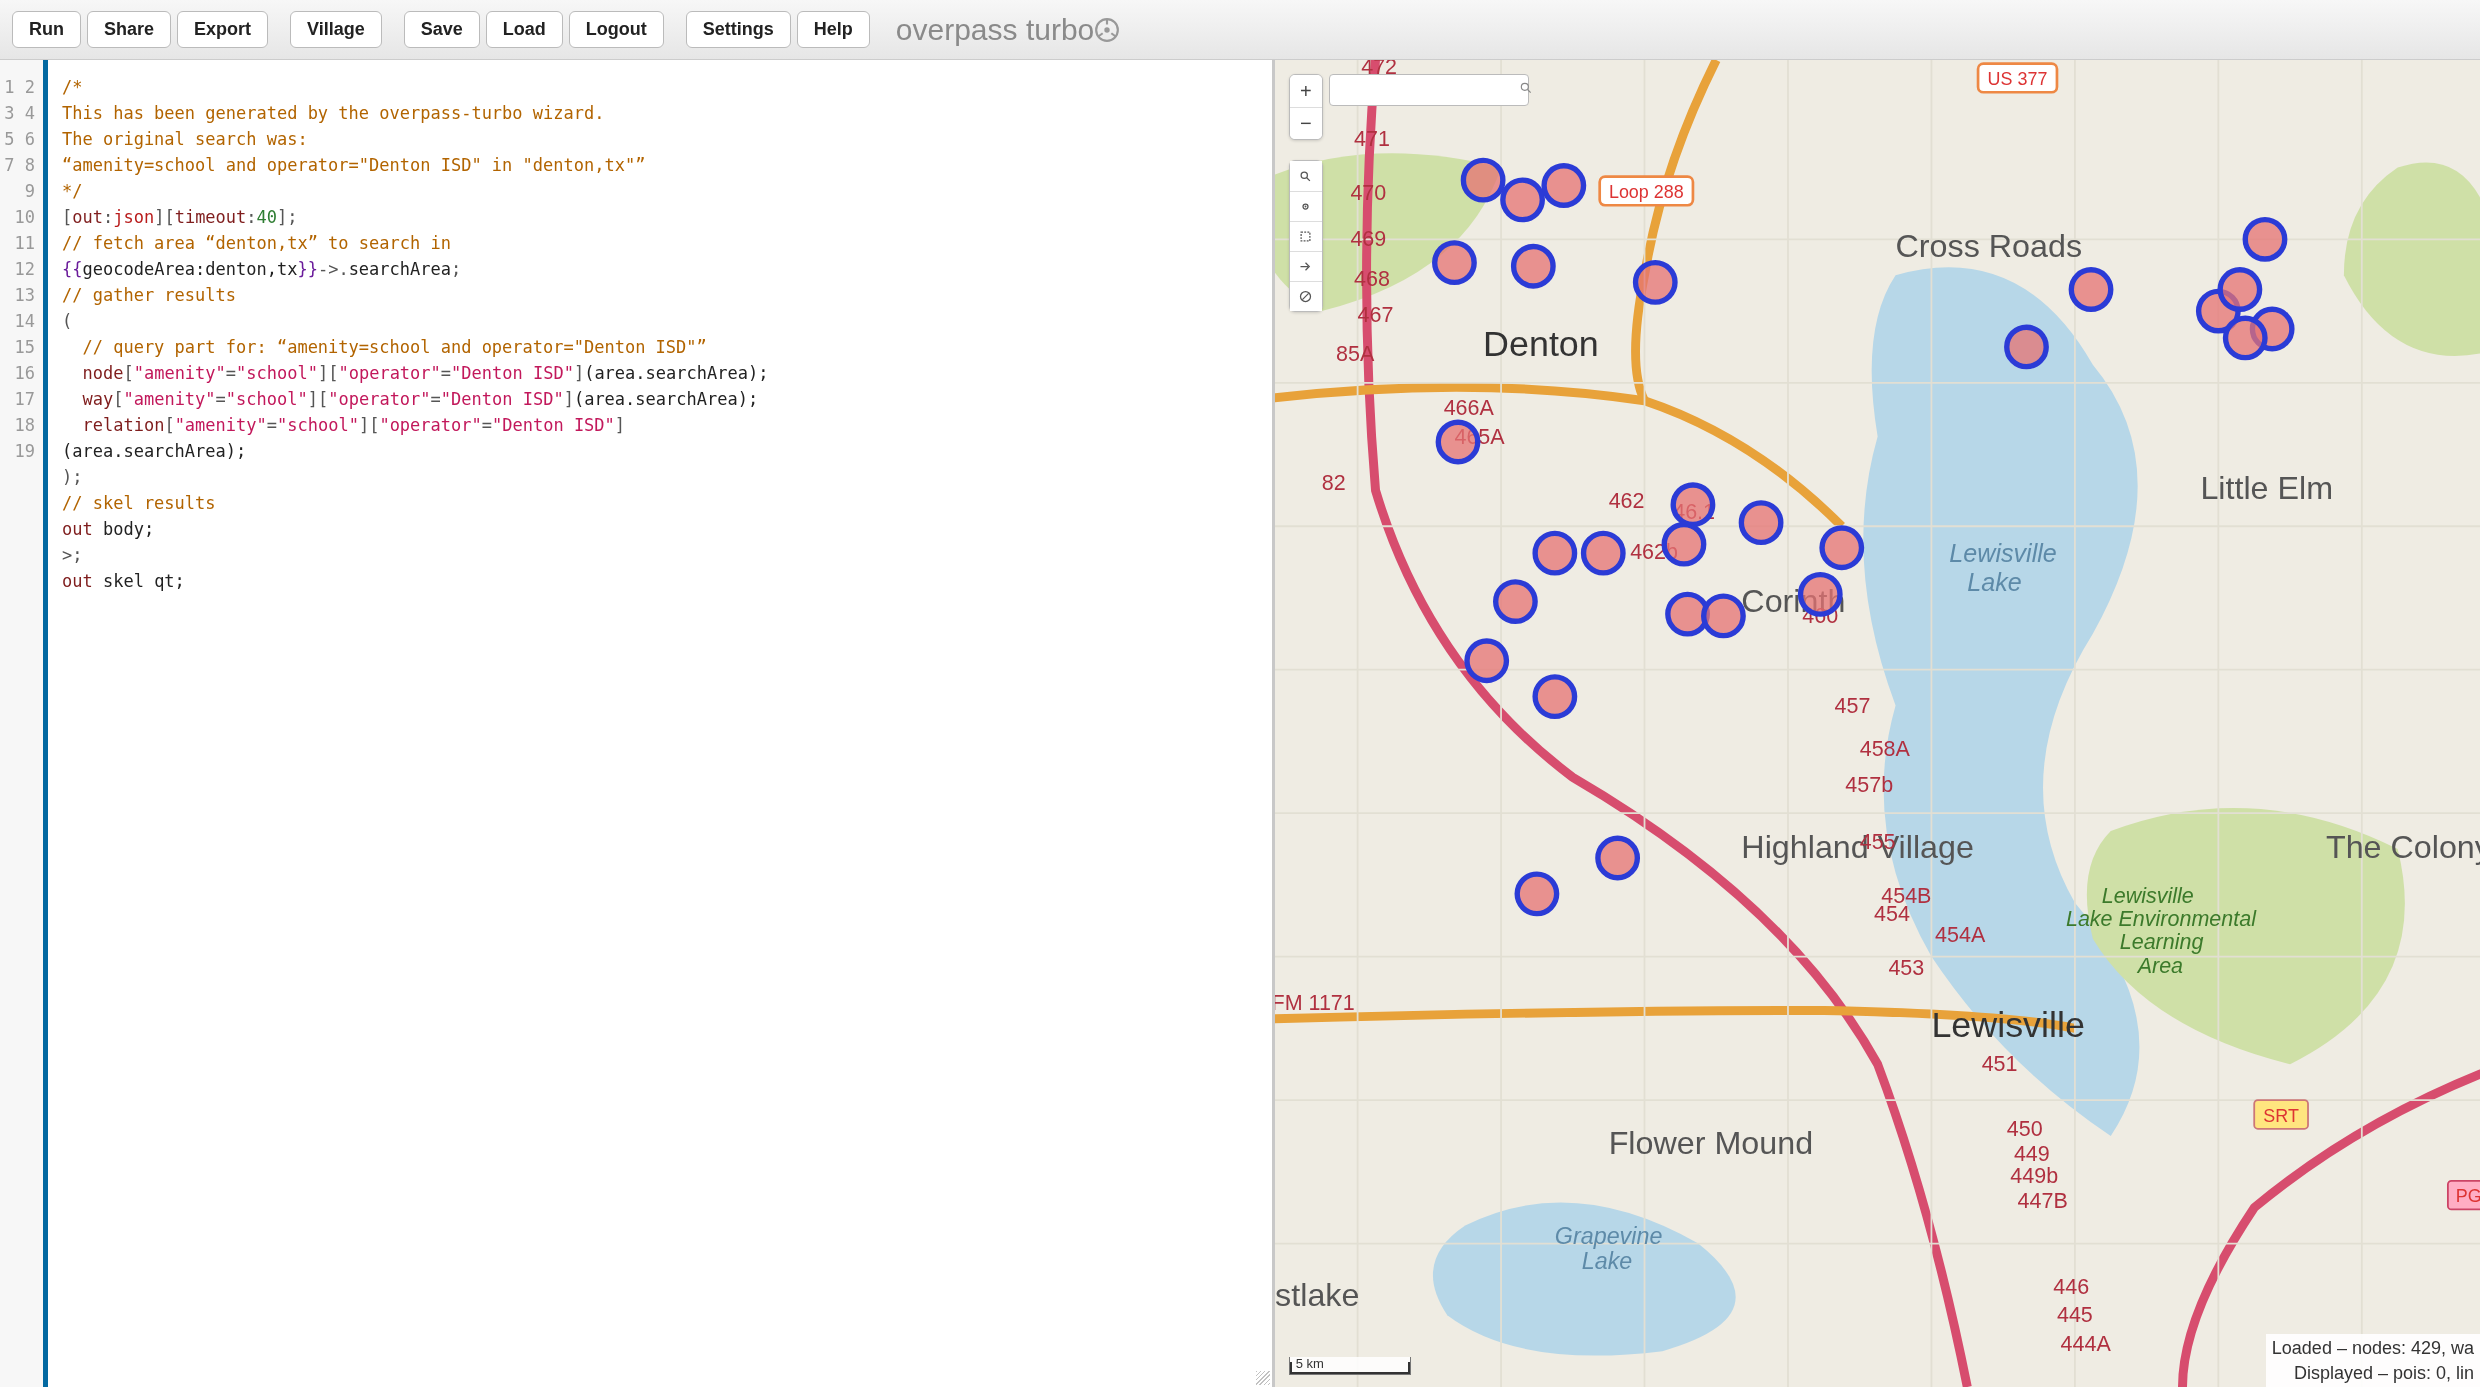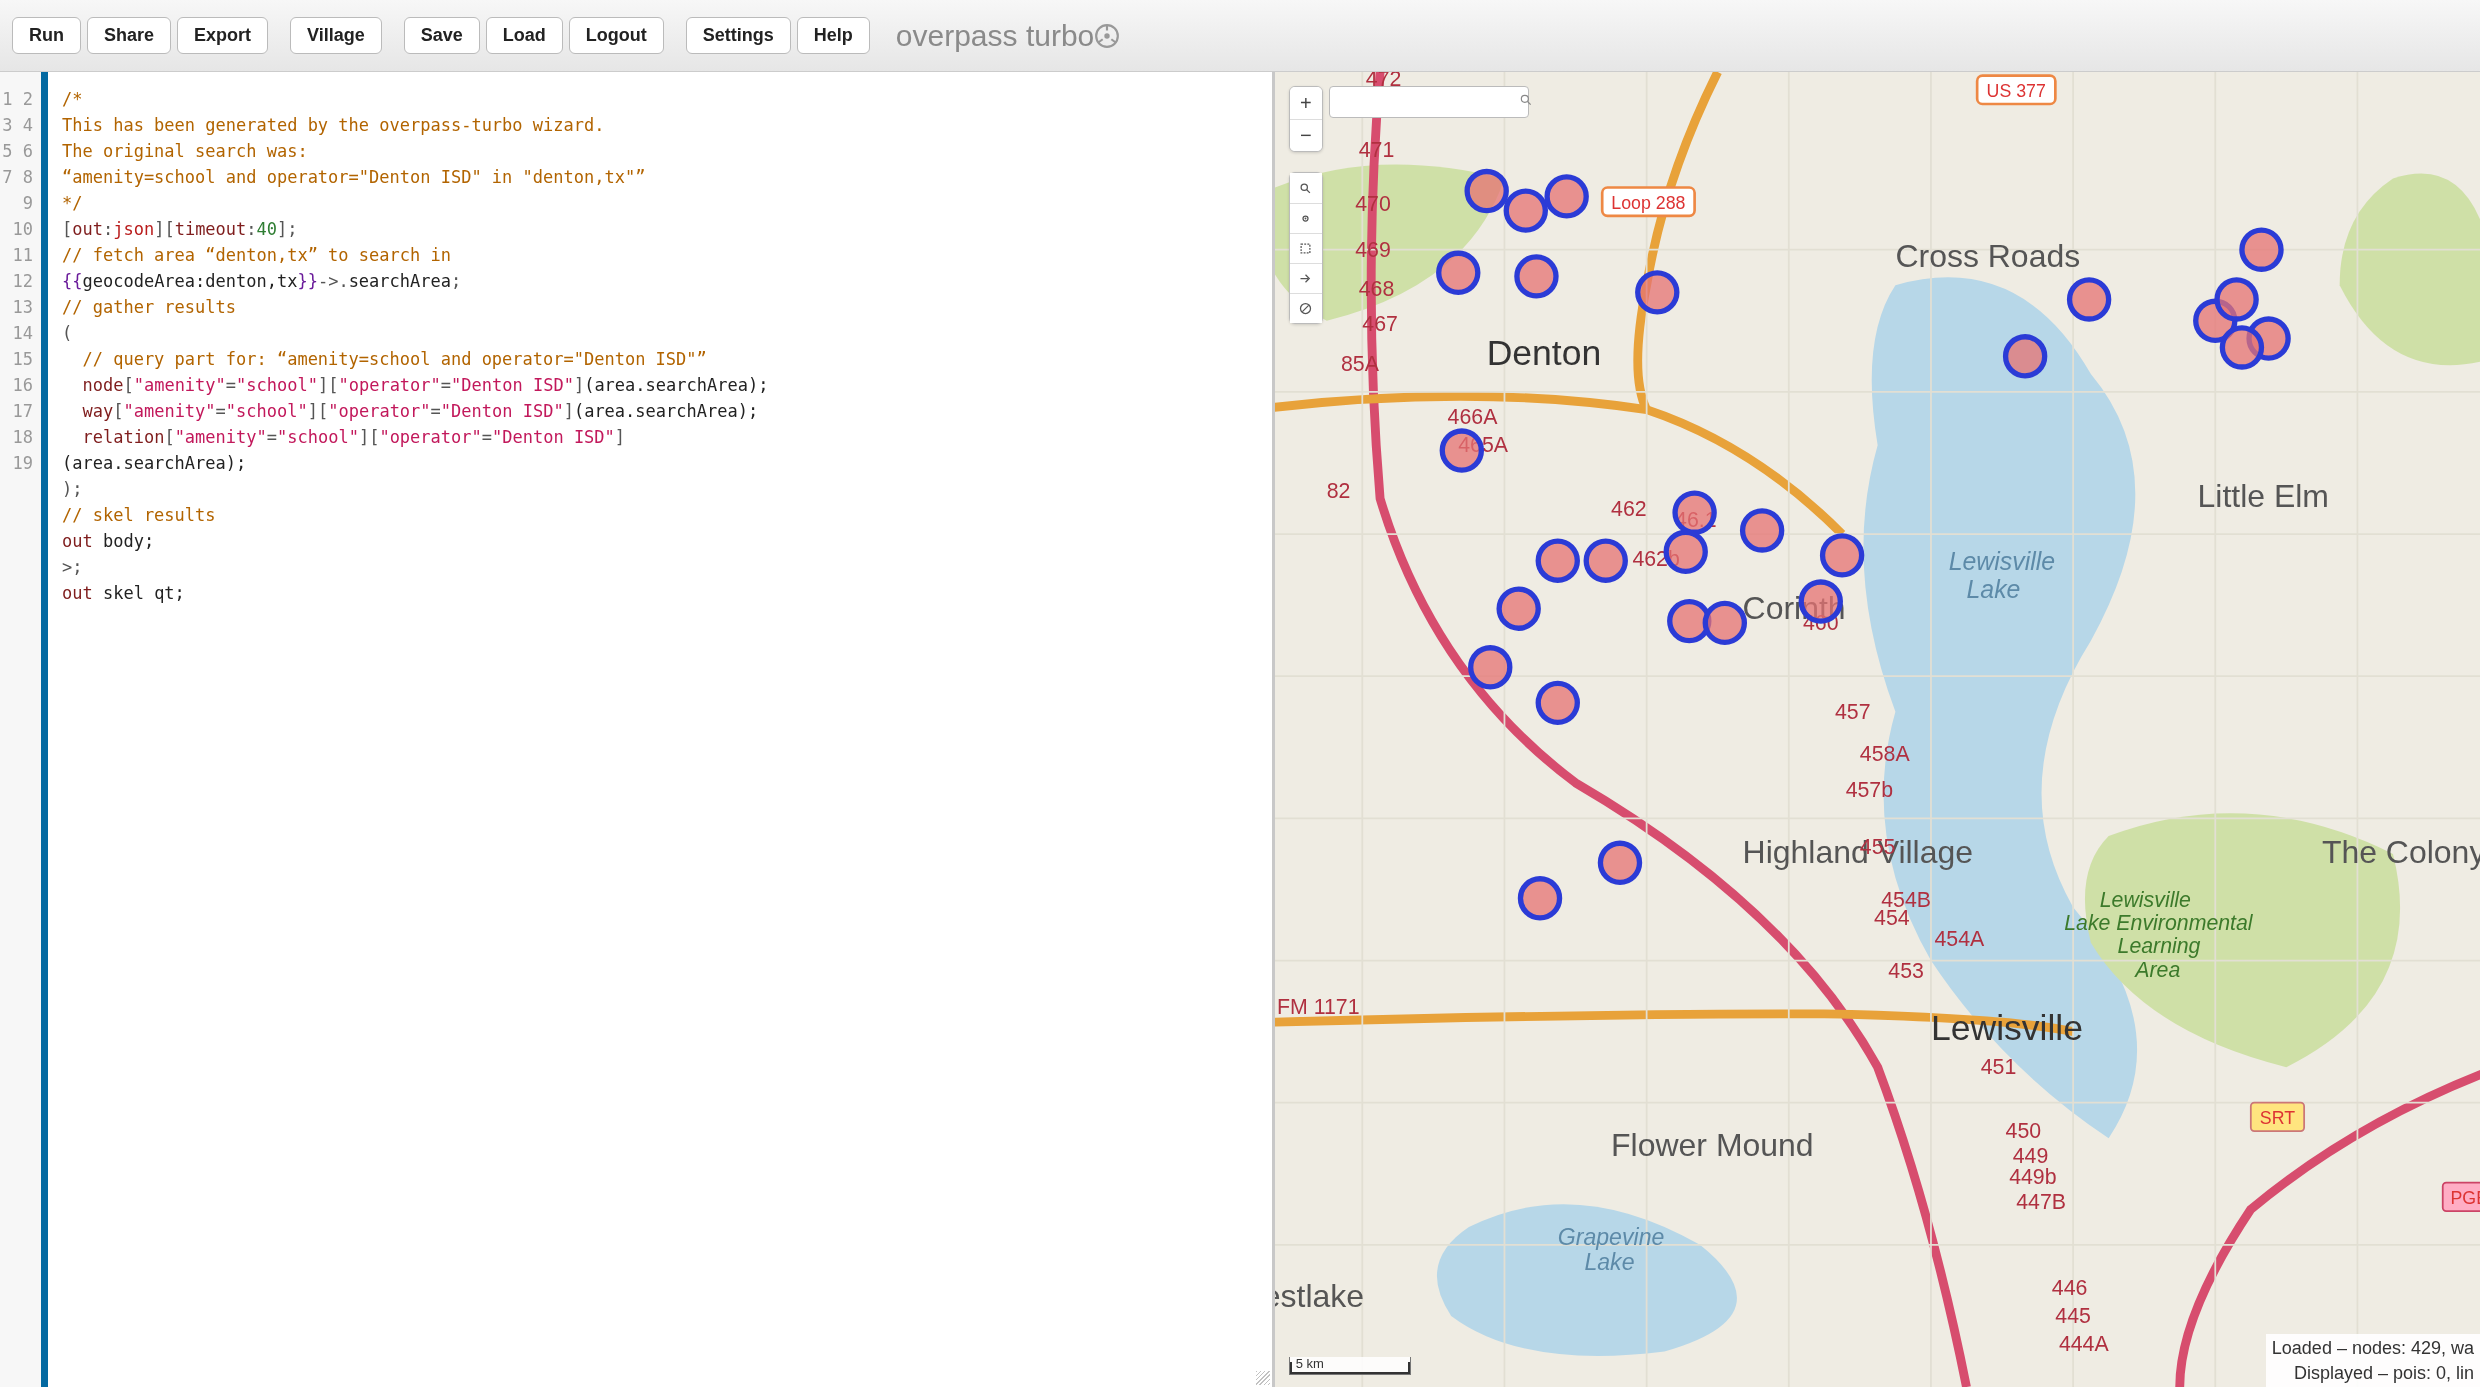--- a/index.html
+++ b/index.html
@@ -5,21 +5,21 @@
 * { box-sizing: border-box; margin: 0; padding: 0; }
 html, body { width: 100%; height: 100%; font-family: -apple-system, BlinkMacSystemFont, "Segoe UI", Arial, sans-serif; overflow: hidden; }
 body { display: flex; flex-direction: column; }
 
 
 .toolbar {
   display: flex; align-items: center; gap: 6px;
   padding: 8px 10px;
   background: linear-gradient(#f7f7f7, #e6e6e6);
   border-bottom: 1px solid #ccc;
-  height: 72px;
+  height: 60px;
 }
 .toolbar .btn {
   background: #fff;
   border: 1px solid #bbb;
   border-radius: 6px;
   padding: 7px 16px;
   font-size: 18px;
   font-weight: 600;
   color: #222;
   cursor: pointer;
@@ -38,21 +38,21 @@
 
 .main { flex: 1; display: flex; min-height: 0; }
 
 
 .editor { width: 51.4%; display: flex; background:#fff; border-right: 3px solid #c8c8c8; position:relative; }
 .gutter {
   width: 48px; background: #f7f7f7; color: #999;
   font-family: ui-monospace, SFMono-Regular, Menlo, Consolas, monospace;
   font-size: 17px; line-height: 26px;
   text-align: right; padding: 14px 8px 0 0;
-  border-right: 7px solid #0369a1;
+  border-right: 5px solid #0369a1;
   user-select:none;
 }
 .code {
   flex: 1; padding: 14px 10px 0 14px;
   font-family: ui-monospace, SFMono-Regular, Menlo, Consolas, monospace;
   font-size: 17px; line-height: 26px;
   white-space: pre; overflow: hidden;
   color: #222;
 }
 .c-comment { color: #b26400; }

